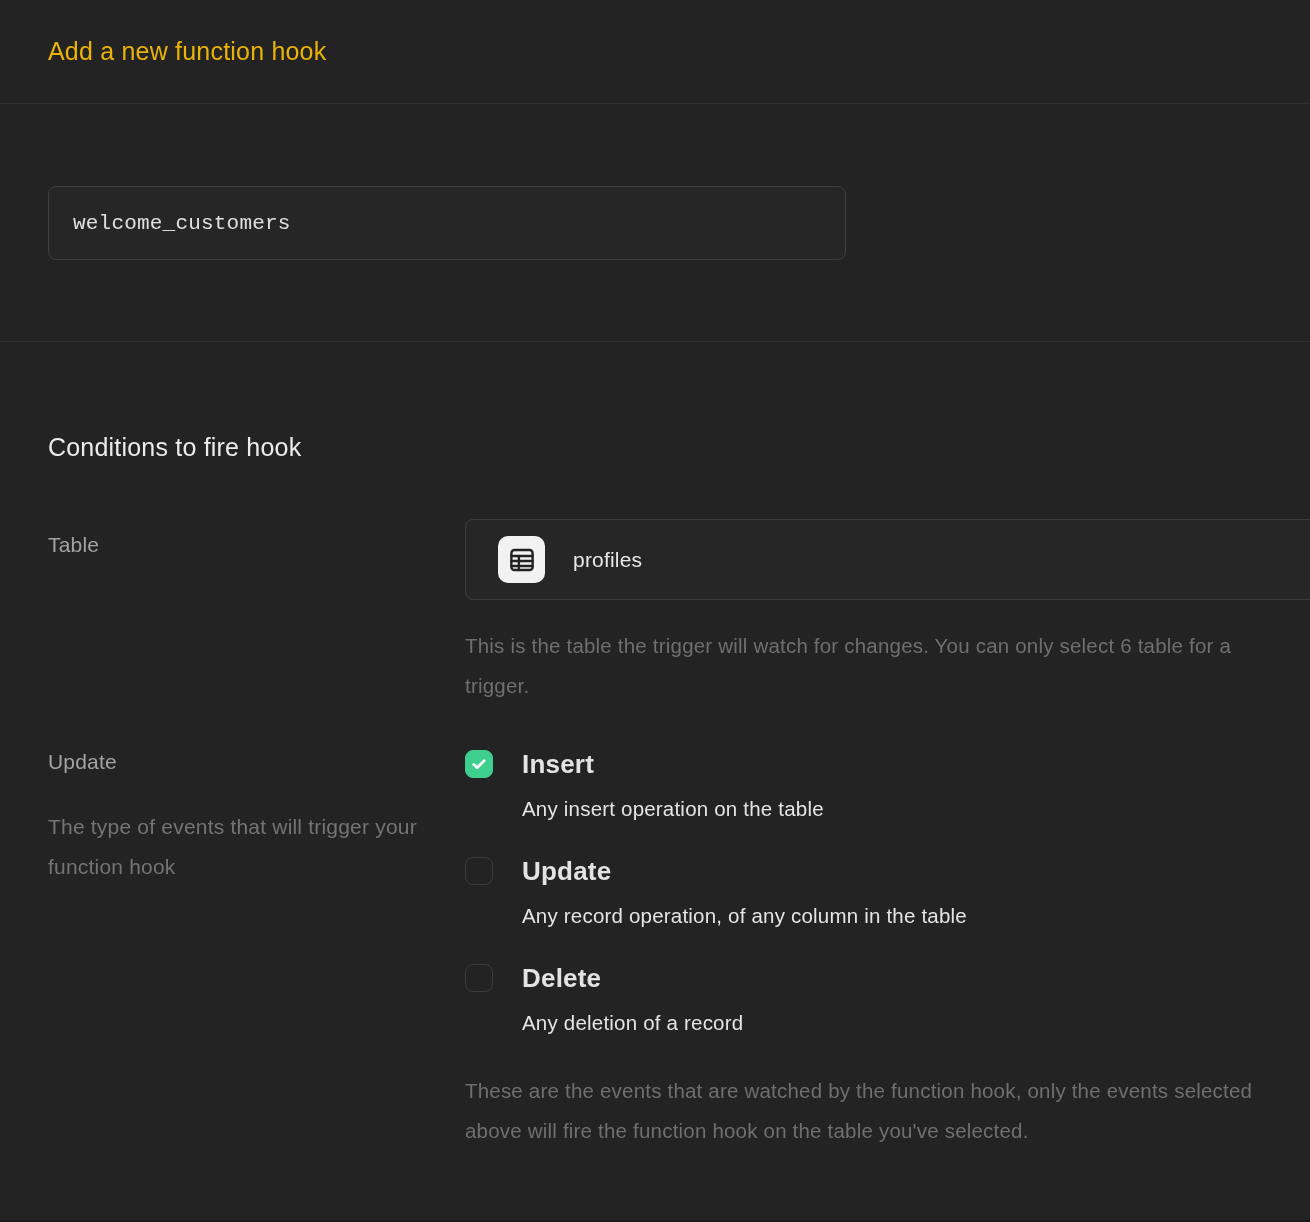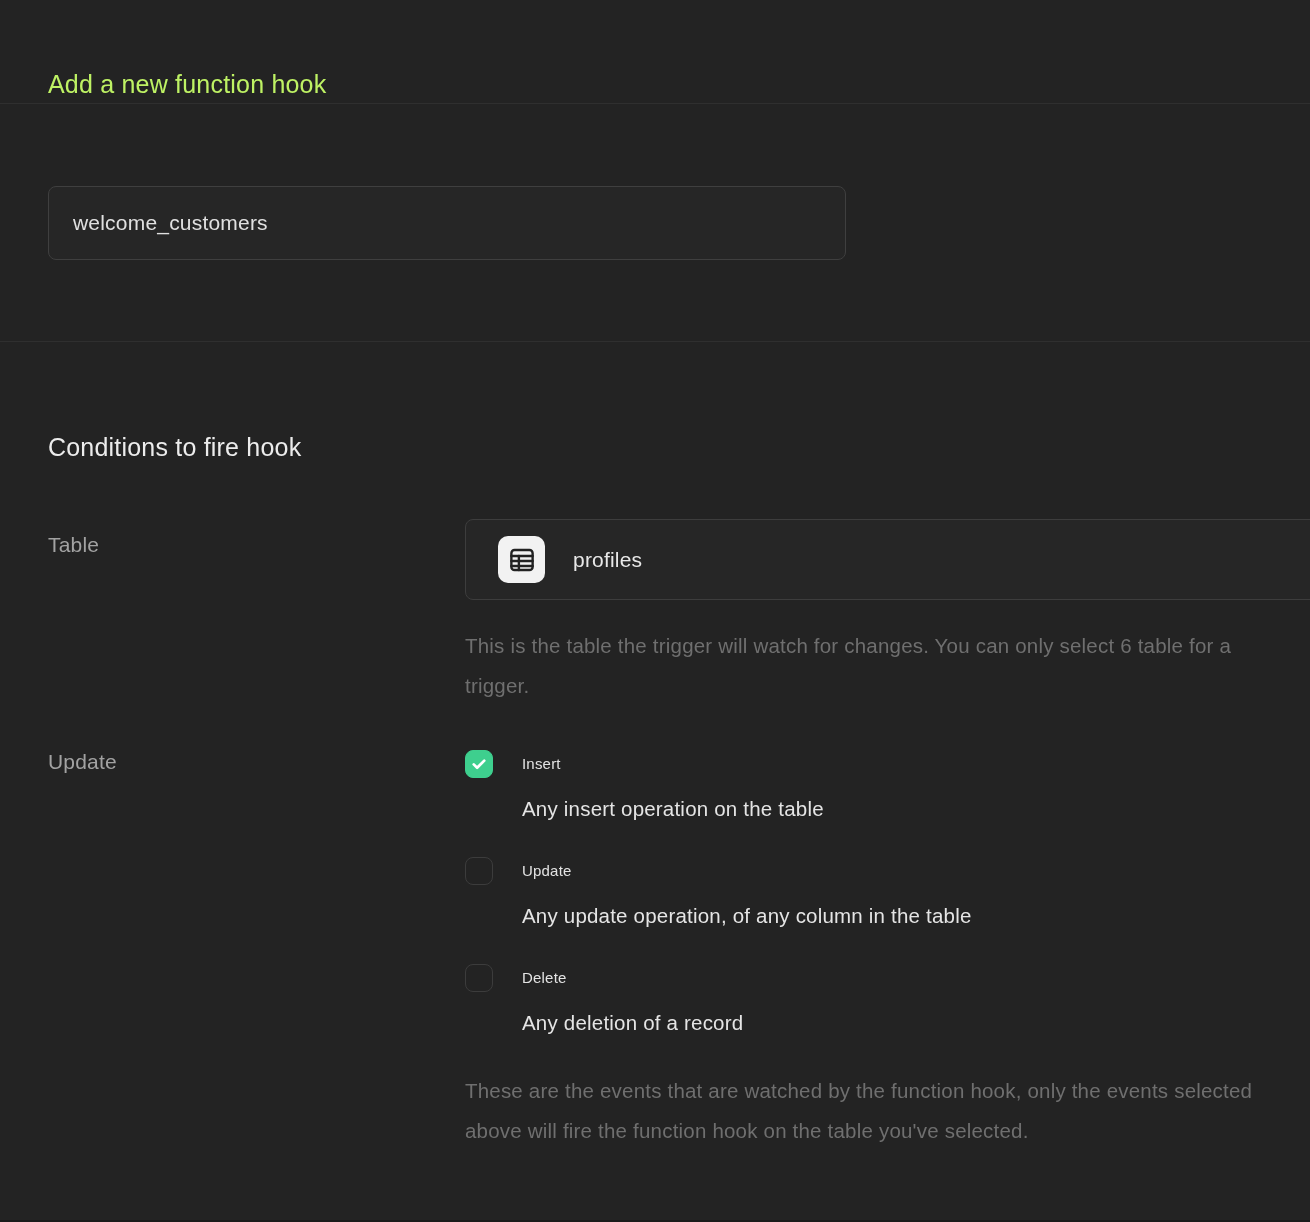--- a/index.html
+++ b/index.html
@@ -17,24 +17,23 @@
 
   
   .dialog-header {
     height: 104px;
     padding: 33px 48px 0 48px;
     border-bottom: 1px solid #2f2f2f;
   }
   .dialog-title {
     font-size: 25px;
     font-weight: 400;
-    color: #bef264;
+    color: #eab308;
     letter-spacing: 0.2px;
     line-height: 36px;
-    margin-top: 33px;
   }
 
   
   .form-row {
     display: grid;
     grid-template-columns: 417px 798px;
   }
   .label-col { padding-right: 30px; }
   .field-label {
     font-size: 21px;
@@ -51,21 +50,21 @@
   }
   .name-section .field-label { padding-top: 10px; }
   .text-input {
     width: 798px;
     height: 74px;
     background: #262626;
     border: 1px solid #3f3f3f;
     border-radius: 8px;
     color: #e0e0e0;
     font-size: 21px;
-    font-family: Liberation Sans, sans-serif;
+    font-family: Liberation Mono, monospace;
     padding: 0 24px;
     letter-spacing: 0.2px;
     outline: none;
   }
 
   
   .conditions-section { padding: 89px 47px 0 48px; }
   .section-heading {
     font-size: 25px;
     font-weight: 400;
@@ -145,25 +144,26 @@
   }
   .checkbox svg { display: none; }
   .checkbox.checked {
     background: #3ecf8e;
     border-color: #3ecf8e;
   }
   .checkbox.checked svg { display: block; }
   .option-texts { margin-left: 29px; }
   .option-label {
     display: block;
-    font-size: 15px;
+    font-size: 26px;
     line-height: 28px;
     color: #e3e3e3;
     letter-spacing: 0.2px;
     cursor: pointer;
+    font-weight: bold;
   }
   .option-desc {
     margin-top: 17px;
     font-size: 20.5px;
     line-height: 28px;
     color: #e5e5e5;
     letter-spacing: 0.2px;
   }
   .events-help { margin-top: 25px; }
 </style>
@@ -208,20 +208,21 @@
             </svg>
           </span>
         </div>
         <p class="help-text">This is the table the trigger will watch for changes. You can only select 6 table for a trigger.</p>
       </div>
     </div>
 
     <div class="form-row events-row">
       <div class="label-col">
         <label class="field-label">Update</label>
+        <p class="events-left-desc">The type of events that will trigger your function hook</p>
       </div>
       <div>
 
         <div class="option-group">
           <div class="checkbox checked">
             <svg width="18" height="18" viewBox="0 0 24 24" fill="none" stroke="#ffffff" stroke-width="3.6" stroke-linecap="round" stroke-linejoin="round">
               <path d="M5 12.5 L9.5 17 L19 7.5"></path>
             </svg>
           </div>
           <div class="option-texts">
@@ -229,21 +230,21 @@
             <p class="option-desc">Any insert operation on the table</p>
           </div>
         </div>
 
         <div class="option-group">
           <div class="checkbox">
             
           </div>
           <div class="option-texts">
             <span class="option-label">Update</span>
-            <p class="option-desc">Any update operation, of any column in the table</p>
+            <p class="option-desc">Any record operation, of any column in the table</p>
           </div>
         </div>
 
         <div class="option-group">
           <div class="checkbox">
             
           </div>
           <div class="option-texts">
             <span class="option-label">Delete</span>
             <p class="option-desc">Any deletion of a record</p>

